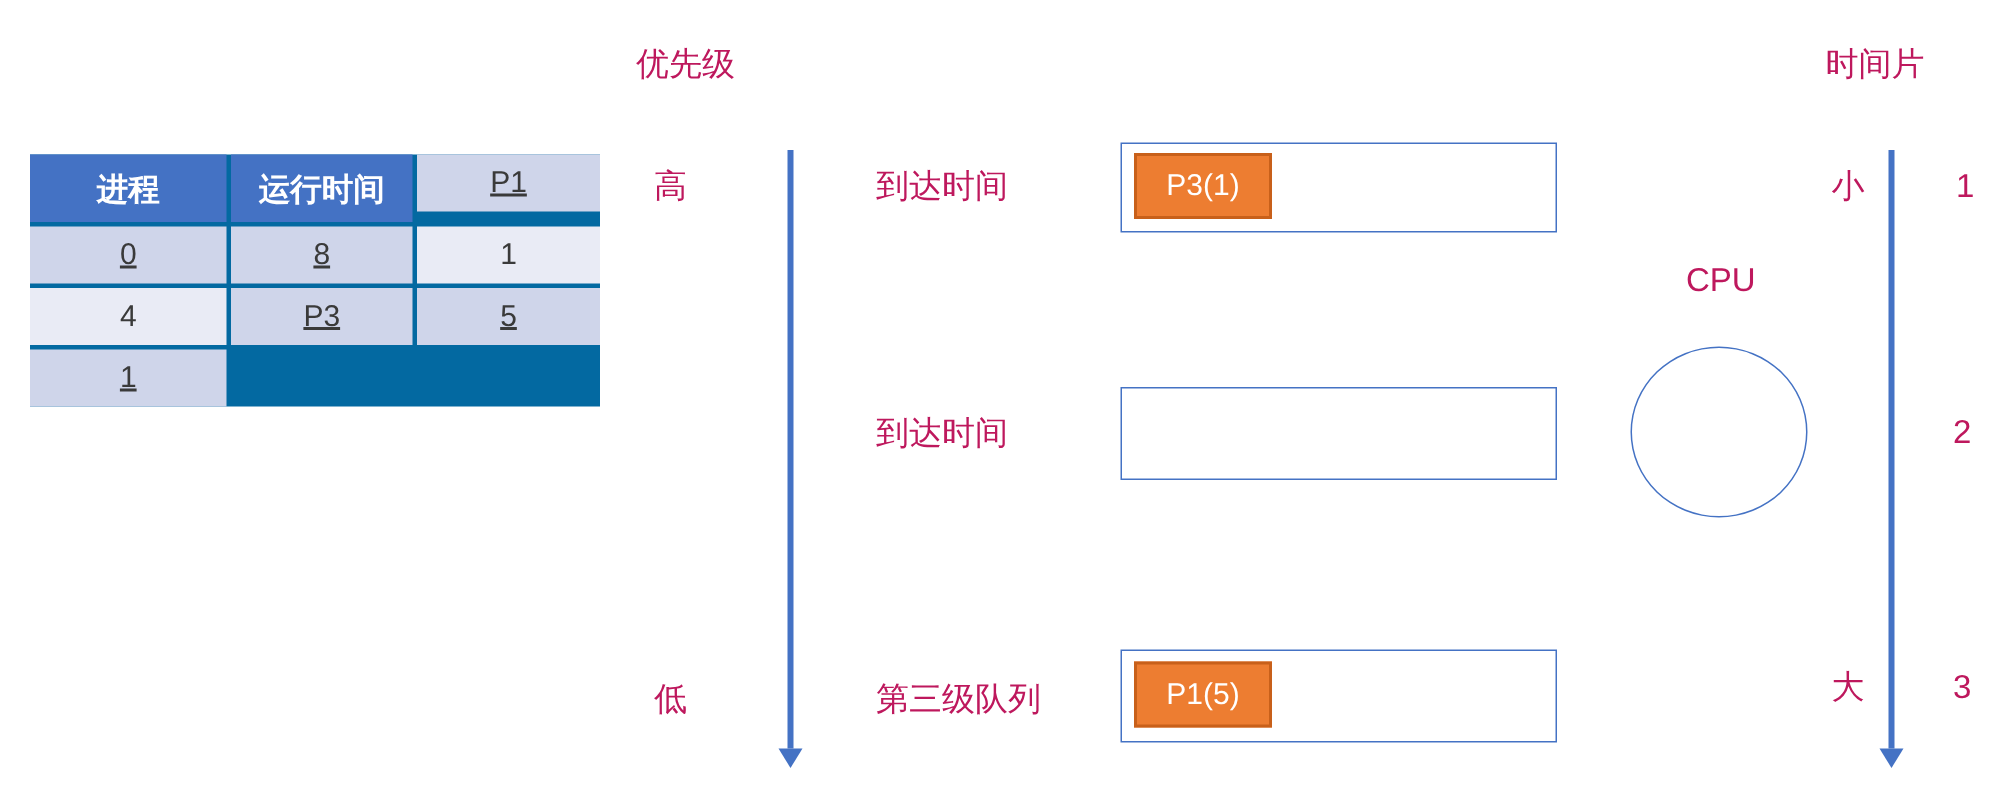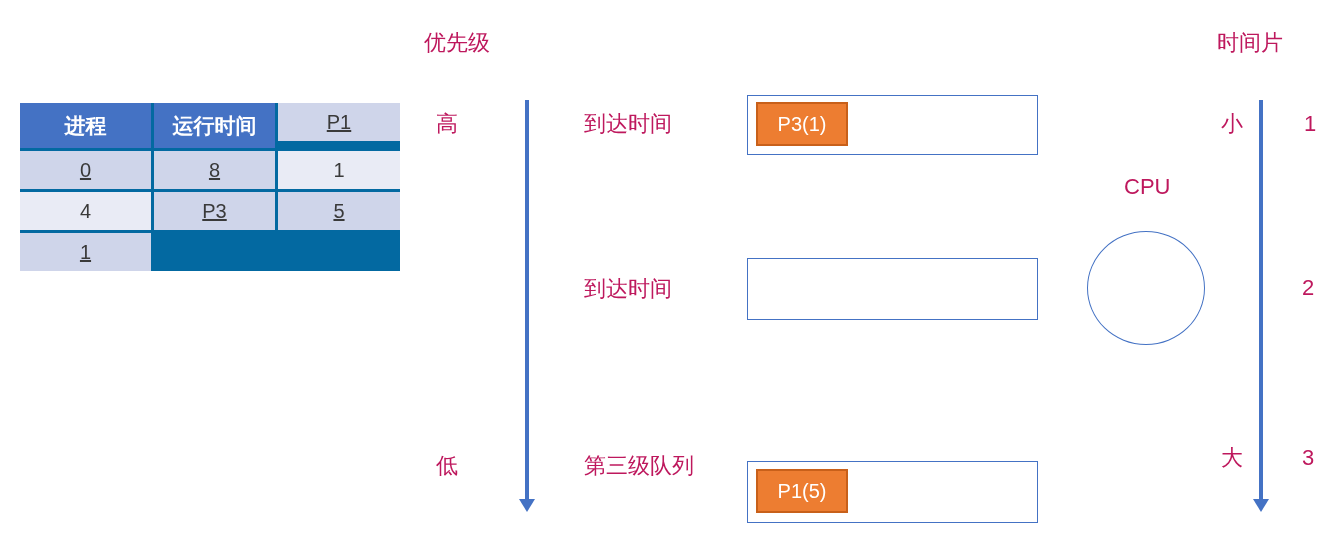--- a/index.html
+++ b/index.html
@@ -119,21 +119,21 @@
   <div class="abs v-arrow-head" style="left:519px; top:499px;"></div>
 
   <div class="abs lbl" style="left:584px; top:112px;">到达时间</div>
   <div class="abs lbl" style="left:584px; top:277px;">到达时间</div>
   <div class="abs lbl" style="left:584px; top:454px;">第三级队列</div>
 
   <div class="abs queue-box" style="left:747px; top:95px;">
     <div class="pblock" style="margin:6px 0 0 8px;">P3(1)</div>
   </div>
   <div class="abs queue-box" style="left:747px; top:258px; height:62px;"></div>
-  <div class="abs queue-box" style="left:747px; top:433px; height:62px;margin-top:28px;">
+  <div class="abs queue-box" style="left:747px; top:433px; height:62px;">
     <div class="pblock" style="margin:7px 0 0 8px;">P1(5)</div>
   </div>
 
   <div class="abs lbl" style="left:1124px; top:175px;">CPU</div>
   <div id="cpu-circle" class="abs"></div>
 
   <div class="abs lbl" style="left:1217px; top:31px;">时间片</div>
   <div class="abs lbl" style="left:1221px; top:112px;">小</div>
   <div class="abs lbl" style="left:1221px; top:446px;">大</div>
   <div class="abs v-arrow-line" style="left:1259px; top:100px; height:399px;"></div>

